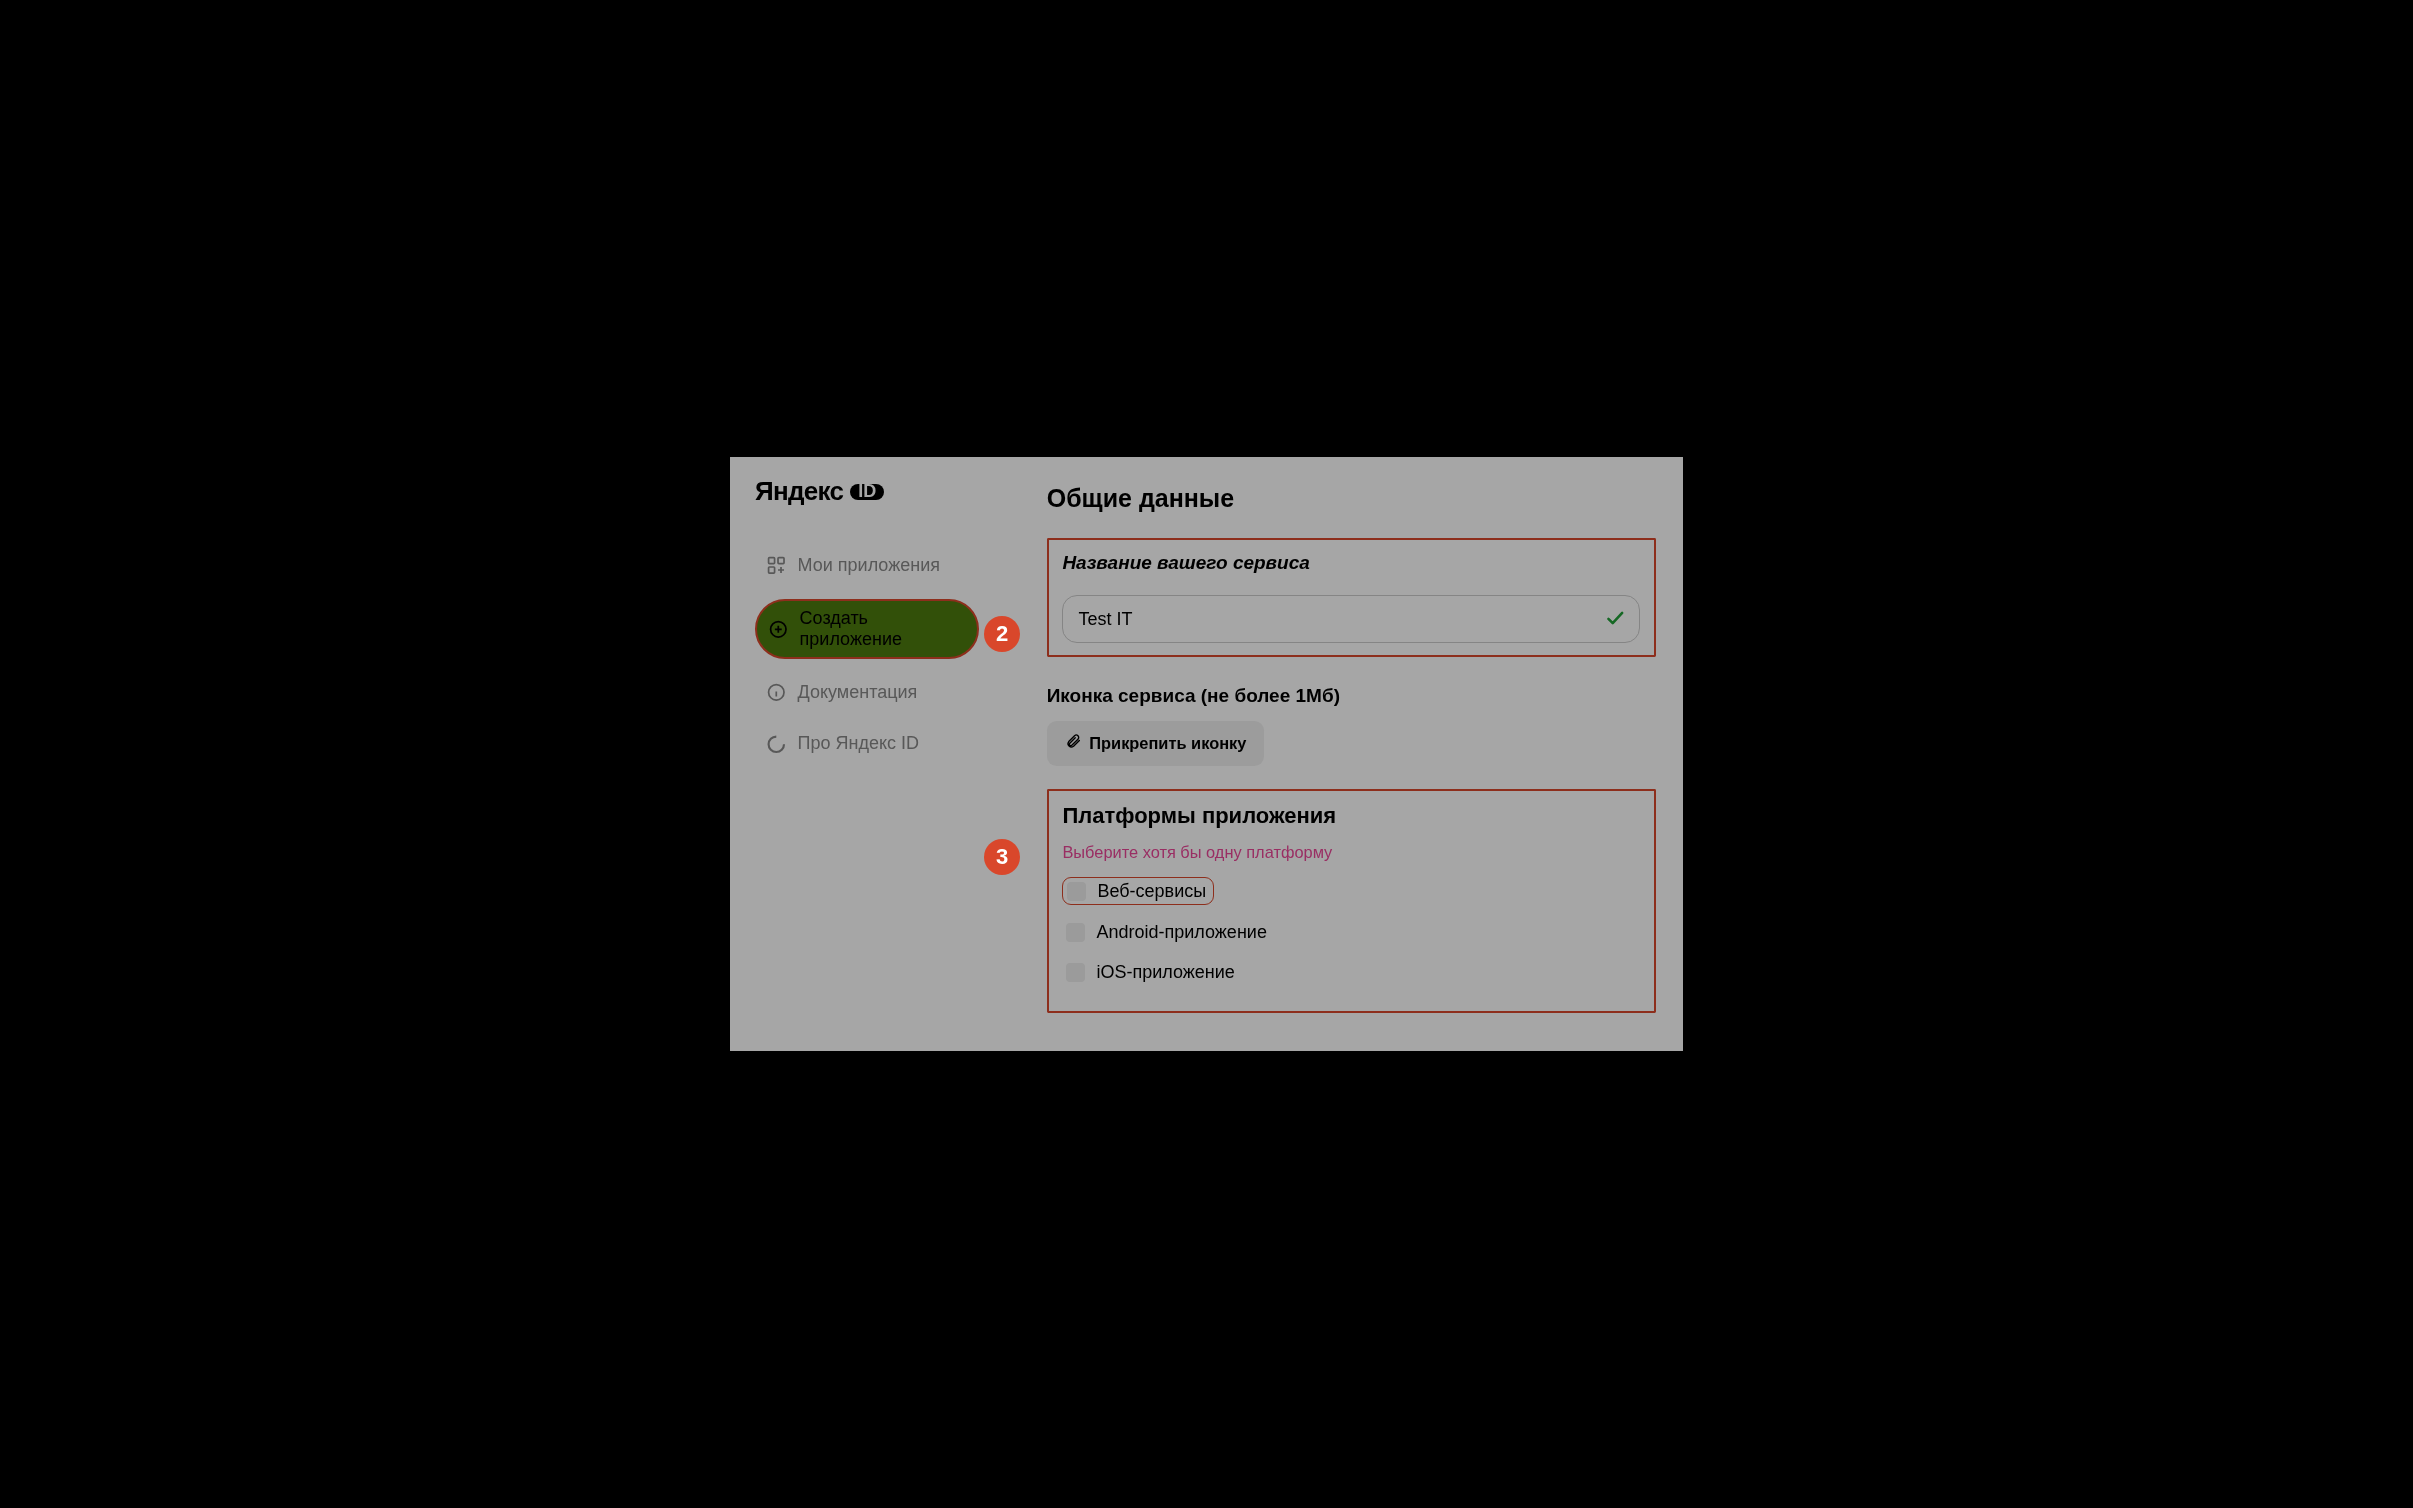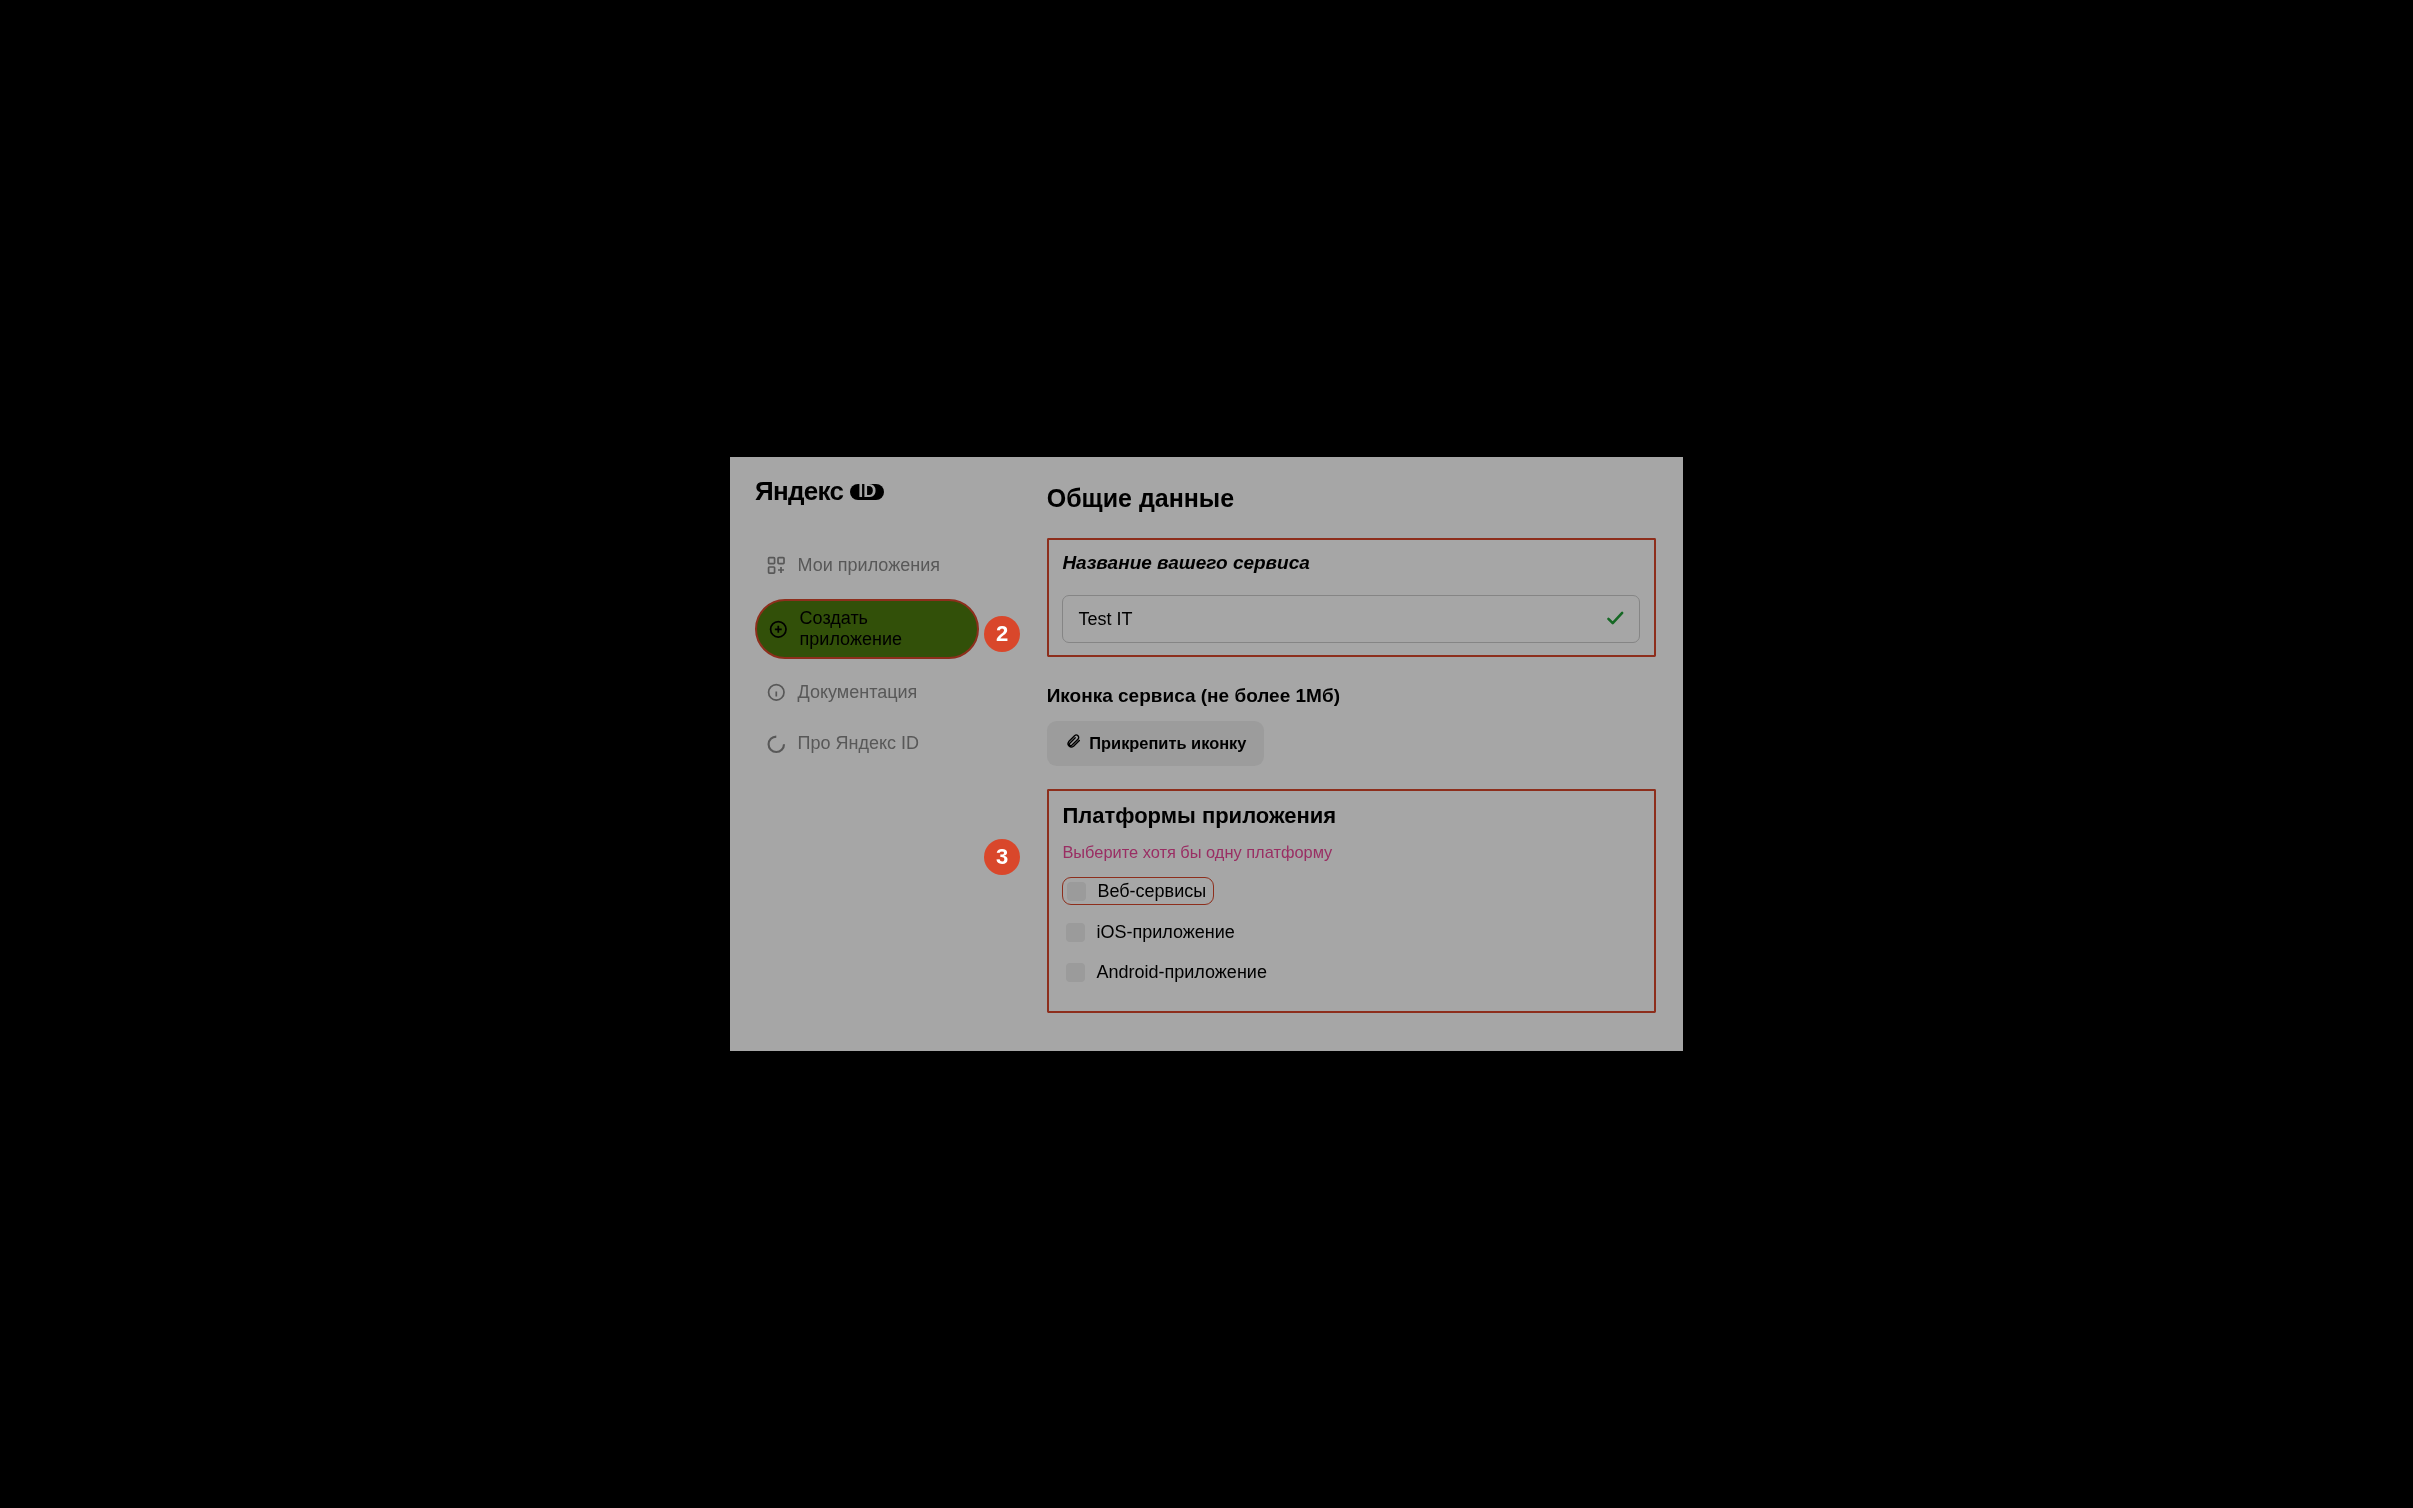--- a/index.html
+++ b/index.html
@@ -133,21 +133,21 @@
       font-style: italic;
     }
     .text-input-wrap {
       position: relative;
       display: flex;
       align-items: center;
     }
     .text-input {
       width: 100%;
       border: 0.7px solid #ccc;
-      border-radius: 7px;
+      border-radius: 15px;
       padding: 12.3px 41px 12.3px 15px;
       font-size: 18px;
       color: #000;
       outline: none;
     }
     .check-icon {
       position: absolute;
       right: 15px;
       top: 50%;
       transform: translateY(-50%);
@@ -295,25 +295,25 @@
       <div class="highlight-box platforms-box">
         <div class="platforms-title">Платформы приложения</div>
         <div class="platforms-hint">Выберите хотя бы одну платформу</div>
 
         <div class="checkbox-row highlight">
           <span class="checkbox"></span>
           <span>Веб-сервисы</span>
         </div>
         <div class="checkbox-row">
           <span class="checkbox"></span>
-          <span>iOS-приложение</span>
+          <span>Android-приложение</span>
         </div>
         <div class="checkbox-row">
           <span class="checkbox"></span>
-          <span>Android-приложение</span>
+          <span>iOS-приложение</span>
         </div>
       </div>
     </main>
 
   </div>
 
   <div id="callout-2" class="callout">
     <div class="callout-badge">2</div>
   </div>
   <div id="callout-3" class="callout">

